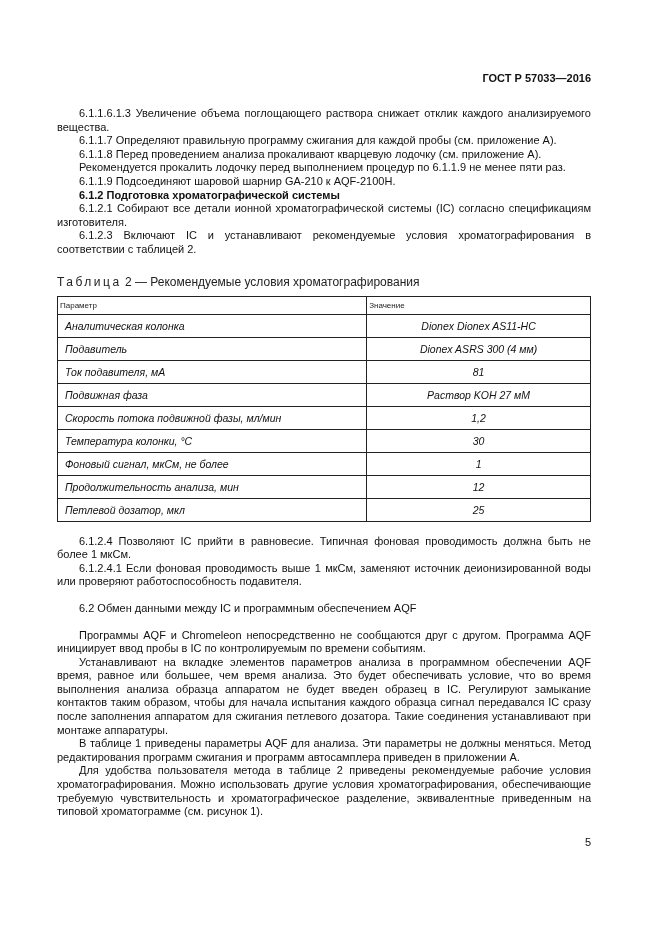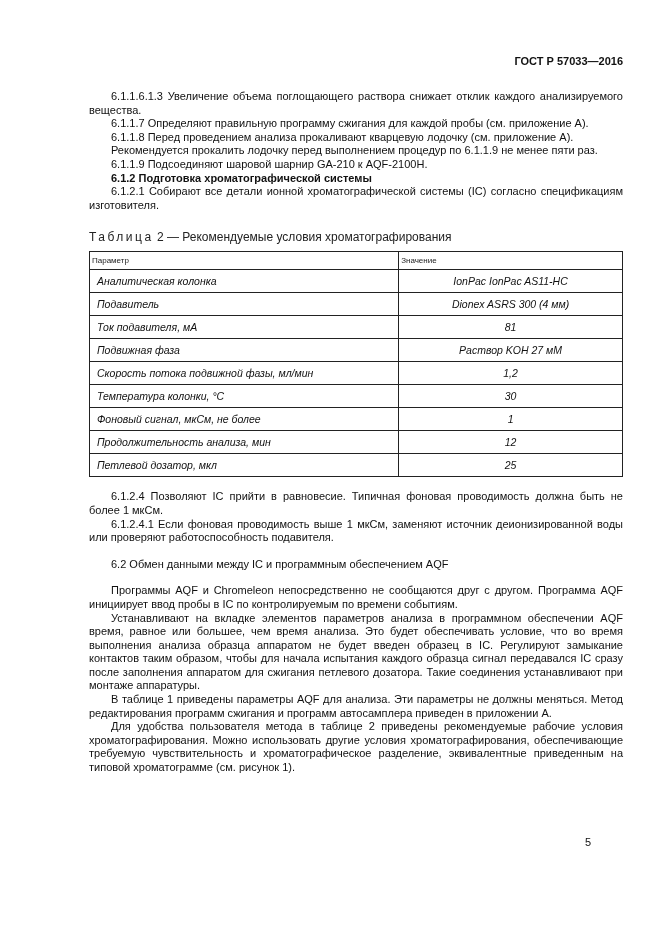--- a/index.html
+++ b/index.html
@@ -10,23 +10,22 @@
     height: 935px;
     background: #ffffff;
     font-family: "Liberation Sans", sans-serif;
     font-size: 11px;
     color: #111111;
     overflow: hidden;
   }
   .content {
     position: absolute;
     left: 57px;
-    top: 55px;
+    top: 72px;
     width: 534px;
-    margin-left: 32px;
   }
   .doc-header {
     text-align: right;
     font-weight: bold;
     font-size: 11px;
     margin-bottom: 23px;
   }
   .para {
     text-align: justify;
     text-indent: 22px;
@@ -87,39 +86,40 @@
     </div>
 
     <div id="paras-top">
         <p class="para">6.1.1.6.1.3 Увеличение объема поглощающего раствора снижает отклик каждого анализируемого вещества.</p>
         <p class="para">6.1.1.7 Определяют правильную программу сжигания для каждой пробы (см. приложение А).</p>
         <p class="para">6.1.1.8 Перед проведением анализа прокаливают кварцевую лодочку (см. приложение А).</p>
         <p class="para">Рекомендуется прокалить лодочку перед выполнением процедур по 6.1.1.9 не менее пяти раз.</p>
         <p class="para">6.1.1.9 Подсоединяют шаровой шарнир GA-210 к AQF-2100H.</p>
         <p class="para bold">6.1.2 Подготовка хроматографической системы</p>
         <p class="para">6.1.2.1 Собирают все детали ионной хроматографической системы (IC) согласно спецификациям изготовителя.</p>
+        <p class="para">6.1.2.3 Включают IC и устанавливают рекомендуемые условия хроматографирования в соответствии с таблицей 2.</p>
       </div>
 
     <div class="table-caption">
       <span class="caption-word">Таблица</span>
       <span>2</span>
       <span>— Рекомендуемые условия хроматографирования</span>
     </div>
 
     <table class="cond-table">
       <thead>
         <tr>
           <th>Параметр</th>
           <th>Значение</th>
         </tr>
       </thead>
       <tbody id="table-body">
           <tr>
             <td class="param">Аналитическая колонка</td>
-            <td class="value">IonPac IonPac AS11-HC</td>
+            <td class="value">Dionex Dionex AS11-HC</td>
           </tr>
           <tr>
             <td class="param">Подавитель</td>
             <td class="value">Dionex ASRS 300 (4 мм)</td>
           </tr>
           <tr>
             <td class="param">Ток подавителя, мА</td>
             <td class="value">81</td>
           </tr>
           <tr>

